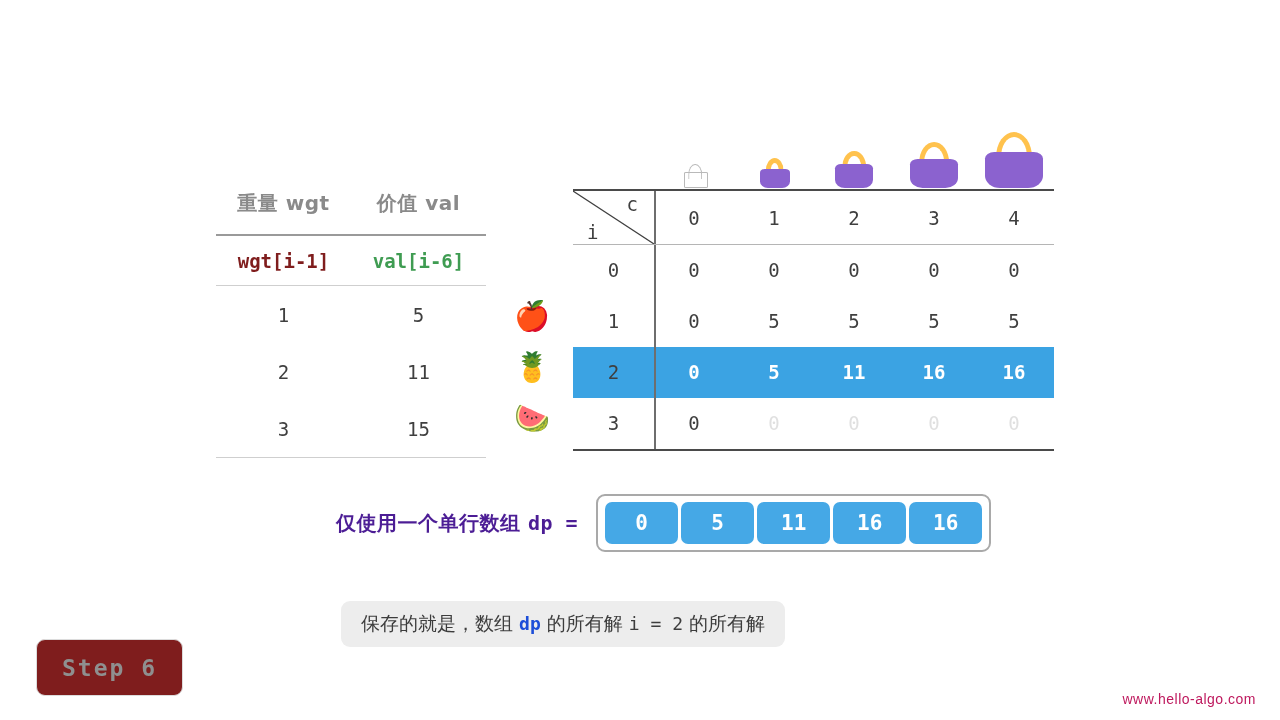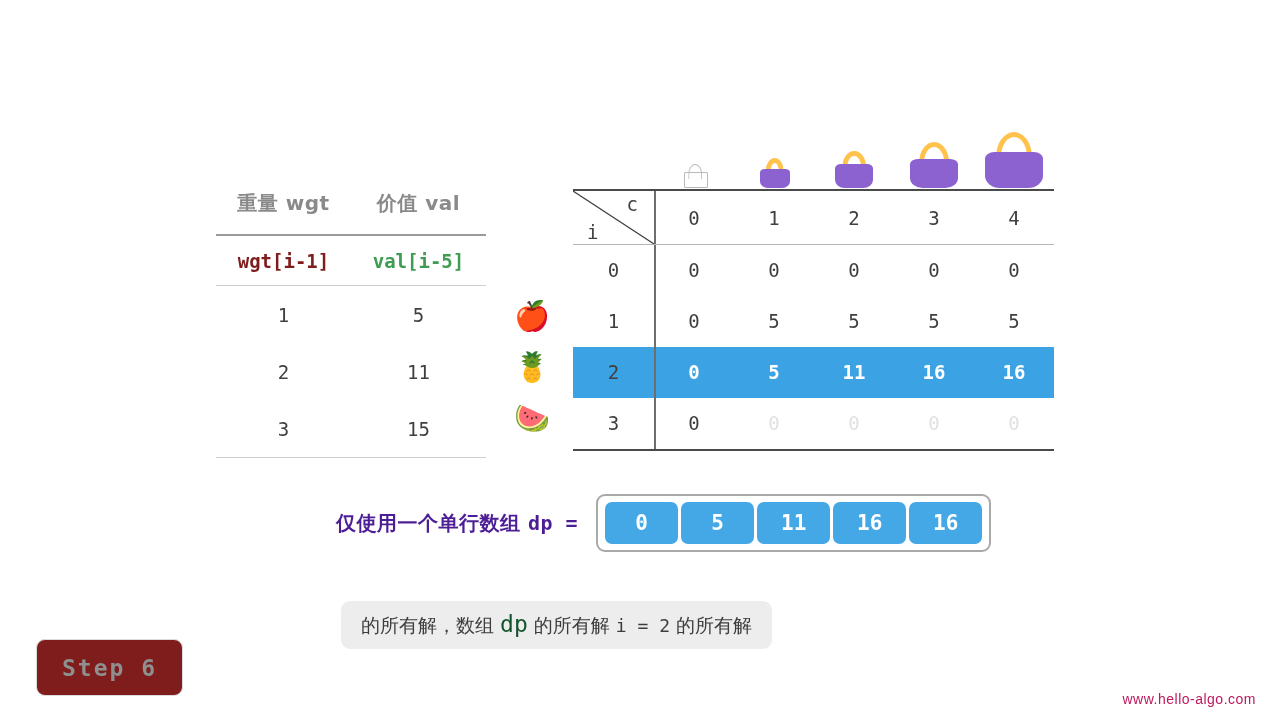--- a/index.html
+++ b/index.html
@@ -115,21 +115,21 @@
     font-size:21px;font-weight:bold;display:flex;align-items:center;justify-content:center;
   }
 
   
   #caption{
     position:absolute;left:341px;top:601px;
     background:#ededed;border-radius:9px;
     padding:10px 20px;font-size:19px;color:#3d3d3d;white-space:nowrap;
   }
   #caption .cmono{font-family:"DejaVu Sans Mono","Liberation Mono",monospace;font-size:18px;}
-  #caption .cbold{font-family:"DejaVu Sans Mono","Liberation Mono",monospace;font-size:23px;font-weight:normal;color:#14532d;}
+  #caption .cbold{font-family:"DejaVu Sans Mono","Liberation Mono",monospace;font-size:18px;font-weight:bold;color:#1d4ed8;}
 
   
   #step-badge{
     position:absolute;left:36px;top:639px;width:145px;height:55px;
     border:1.5px solid #dcdcdc;border-radius:9px;background:#7f1d1d;
     display:flex;align-items:center;justify-content:center;
     font-family:"DejaVu Sans Mono","Liberation Mono",monospace;
     font-size:23px;font-weight:bold;color:#8f8f8f;letter-spacing:2px;
   }
 
@@ -144,21 +144,21 @@
 <body>
 
 <div id="wgt-table">
   <div class="hrow">
     <div class="wv-head">重量 wgt</div>
     <div class="wv-head">价值 val</div>
   </div>
   <div class="rule-dark"></div>
   <div class="hrow">
     <div class="wv-sub teal">wgt[i-1]</div>
-    <div class="wv-sub green">val[i-5]</div>
+    <div class="wv-sub green">val[i-6]</div>
   </div>
   <div class="rule-light"></div>
 
   <div class="hrow">
     <div class="wv-cell">1</div>
     <div class="wv-cell">5</div>
   </div>
   <div class="hrow">
     <div class="wv-cell">2</div>
     <div class="wv-cell">11</div>
@@ -295,17 +295,17 @@
   <div id="dp-array-label"><span>仅使用一个单行数组 </span><span class="dpmono">dp =</span></div>
   <div id="dp-array-box">
     <div class="acell">0</div>
     <div class="acell">5</div>
     <div class="acell">11</div>
     <div class="acell">16</div>
     <div class="acell">16</div>
   </div>
 </div>
 
-<div id="caption"><span>的所有解，数组 </span><span class="cbold">dp</span><span> 的所有解 </span><span class="cmono">i = 2</span><span> 的所有解</span></div>
+<div id="caption"><span>保存的就是，数组 </span><span class="cbold">dp</span><span> 的所有解 </span><span class="cmono">i = 2</span><span> 的所有解</span></div>
 
 <div id="step-badge">Step 6</div>
 
 <div id="watermark">www.hello-algo.com</div>
 
 </body></html>

